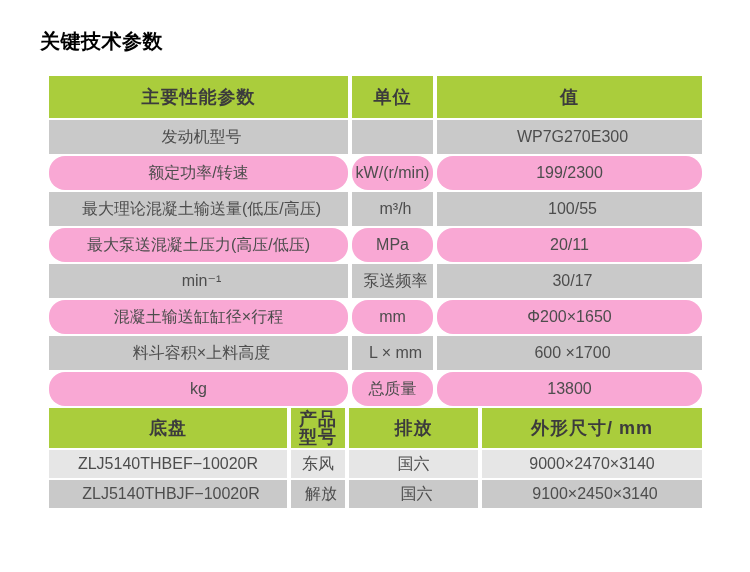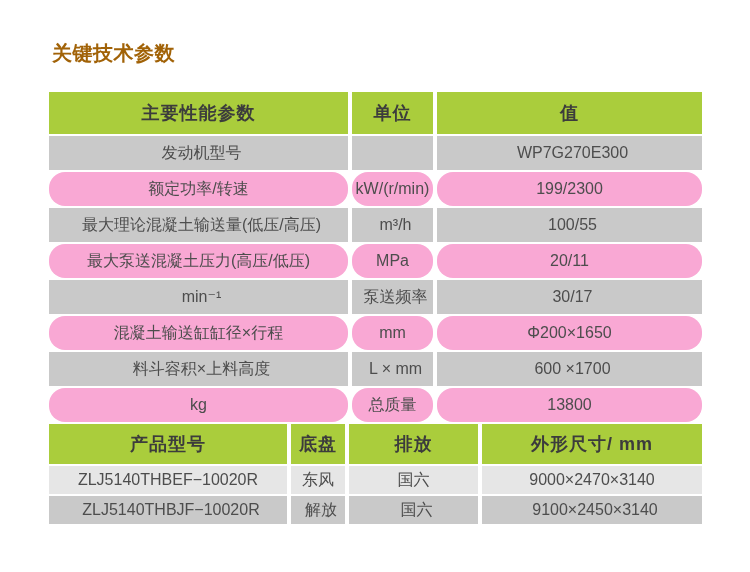--- a/index.html
+++ b/index.html
@@ -12,30 +12,30 @@
     width: 750px;
     height: 572px;
     background: #ffffff;
     font-family: "Liberation Sans", "DejaVu Sans", sans-serif;
     overflow: hidden;
   }
   .title {
     position: absolute;
     left: 40px;
     top: 28px;
-    margin: 12px;
+    margin: 0;
     font-size: 20px;
     font-weight: bold;
-    color: #a16207;
+    color: #000000;
     letter-spacing: 0.5px;
   }
   .tables {
     position: absolute;
     left: 49px;
-    top: 92px;
+    top: 76px;
     width: 653px;
   }
   .grid {
     display: grid;
     column-gap: 4px;
     row-gap: 2px;
   }
   .grid1 {
     grid-template-columns: 299px 81px 265px;
   }
@@ -108,22 +108,22 @@
       <div class="cell dark">料斗容积×上料高度</div>
       <div class="cell dark">L × mm</div>
       <div class="cell dark">600 ×1700</div>
 
       <div class="cell light">kg</div>
       <div class="cell light">总质量</div>
       <div class="cell light">13800</div>
     </div>
 
     <div class="grid grid2">
+      <div class="cell head">底盘</div>
       <div class="cell head">产品型号</div>
-      <div class="cell head">底盘</div>
       <div class="cell head">排放</div>
       <div class="cell head">外形尺寸/ mm</div>
 
       <div class="cell light2">ZLJ5140THBEF−10020R</div>
       <div class="cell light2">东风</div>
       <div class="cell light2">国六</div>
       <div class="cell light2">9000×2470×3140</div>
 
       <div class="cell dark">ZLJ5140THBJF−10020R</div>
       <div class="cell dark">解放</div>

